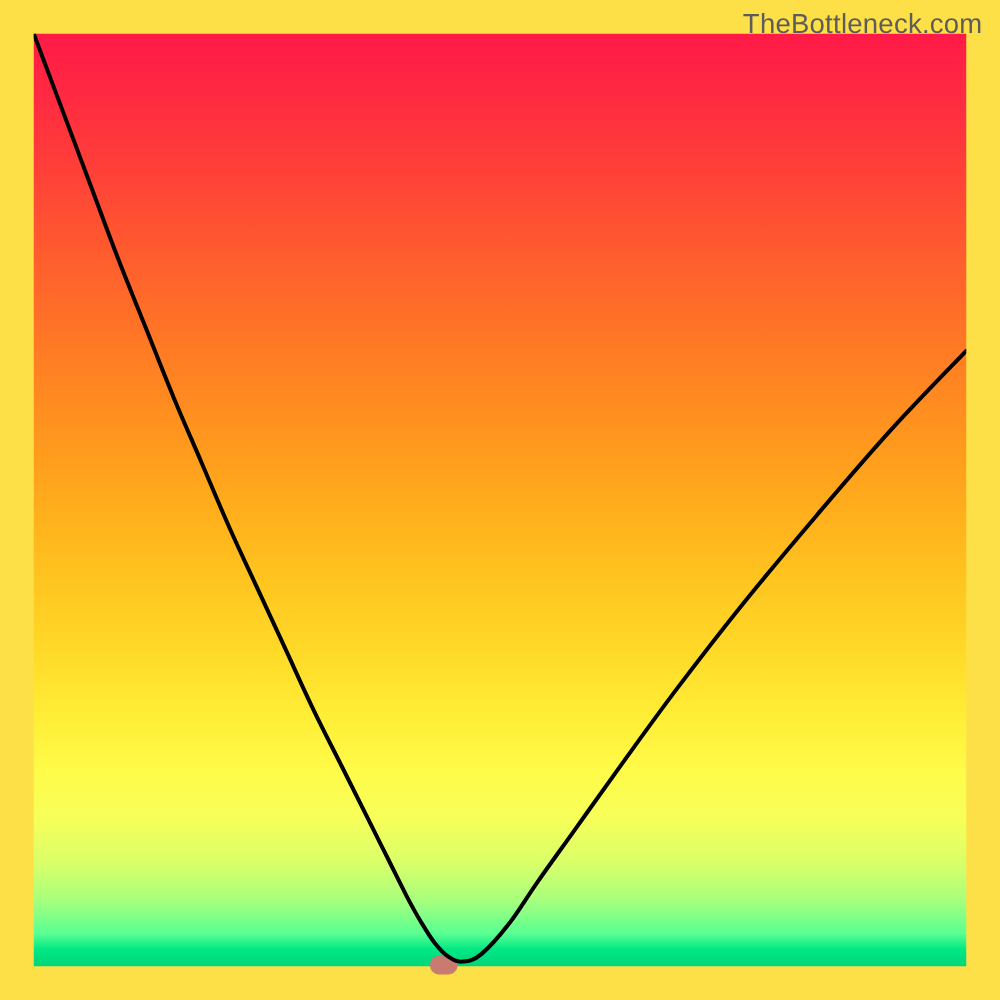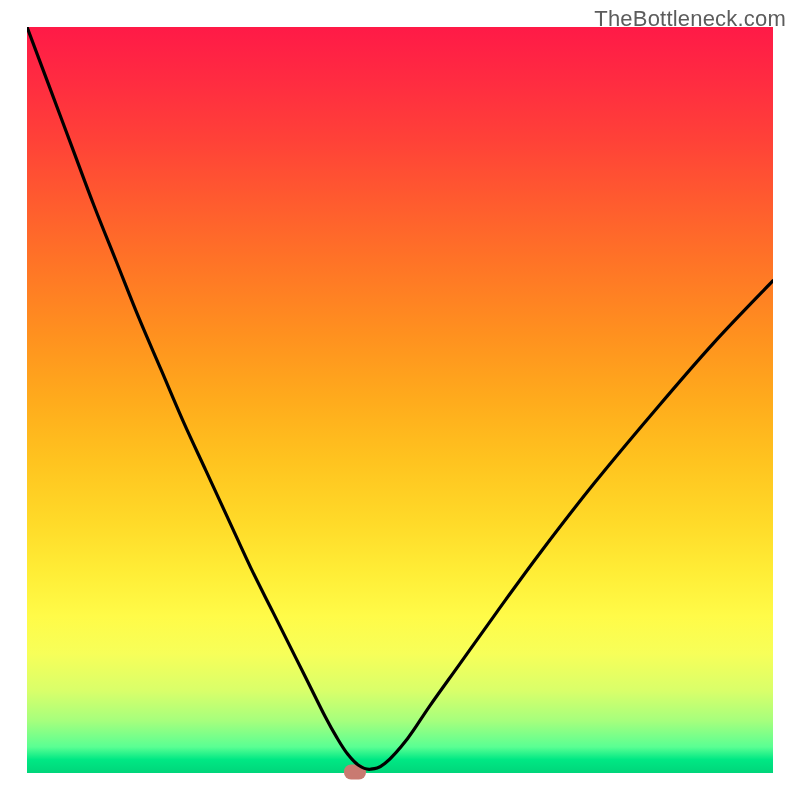--- a/index.html
+++ b/index.html
@@ -1,21 +1,21 @@
 <!DOCTYPE html>
 <html><head>
 <meta charset="utf-8">
 <style>
   * { margin: 0; padding: 0; box-sizing: border-box; }
   html, body { width: 800px; height: 800px; overflow: hidden; background: #000; }
   .frame {
     position: relative;
     width: 800px;
     height: 800px;
-    background: #ffffff;
+    background: #fde047;
   }
   .watermark {
     position: absolute;
     top: 6px;
     right: 14px;
     font-family: Arial, Helvetica, sans-serif;
     font-size: 22px;
     color: #5c5c5c;
     font-weight: 400;
     letter-spacing: 0.2px;

